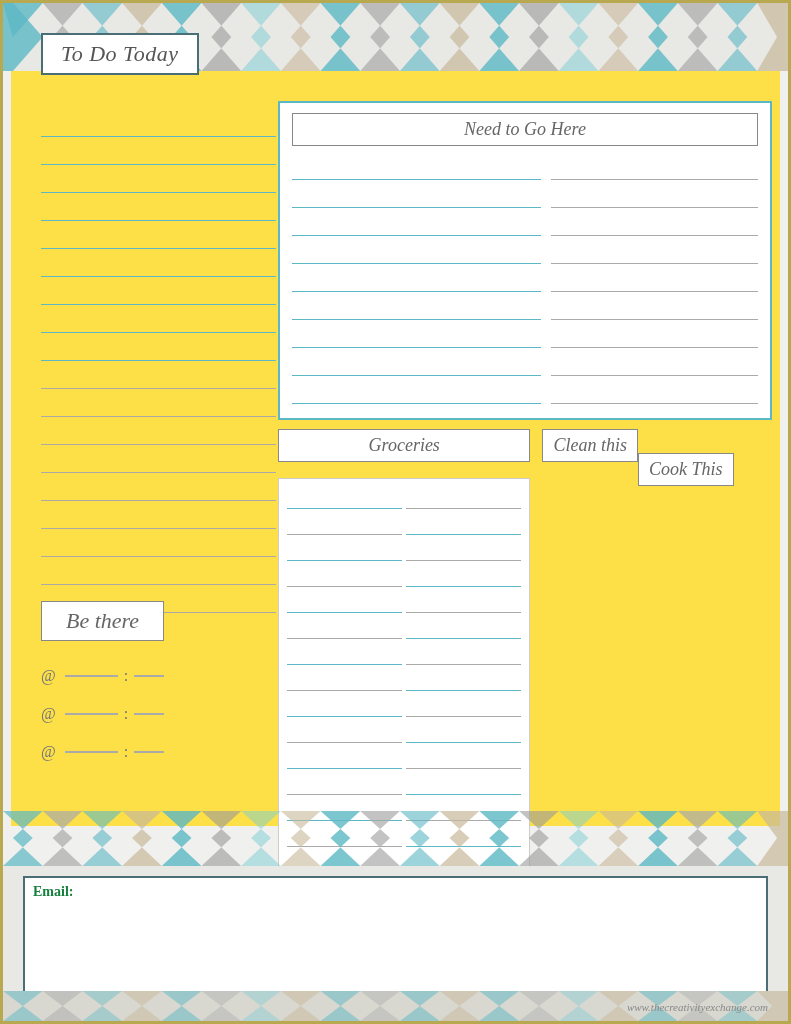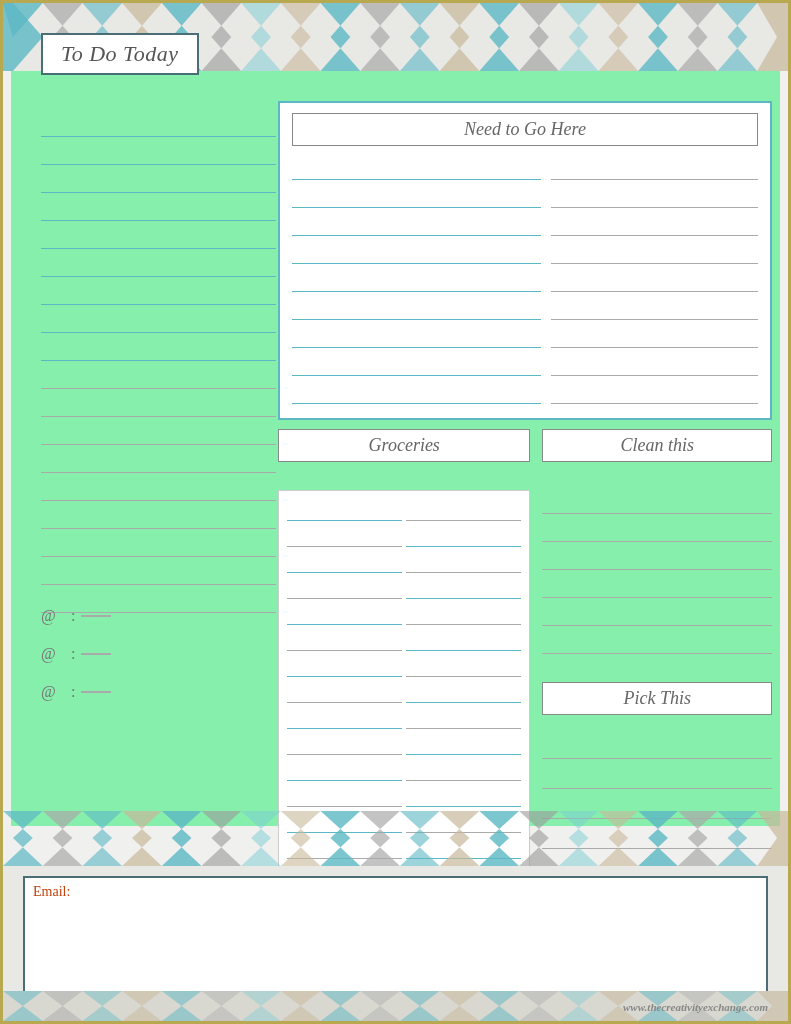--- a/index.html
+++ b/index.html
@@ -129,21 +129,21 @@
 
     .section-header-box {
       border: 1.5px solid #888;
       padding: 5px 10px;
       font-size: 18px;
       color: #666;
       font-style: italic;
       background: white;
       text-align: center;
       display: inline-block;
-      margin-bottom: 20px;
+      margin-bottom: 8px;
       width: 100%;
     }
 
     .groceries-lines {
       display: flex;
       gap: 4px;
     }
 
     .grocery-col {
       flex: 1;
@@ -237,32 +237,32 @@
       color: #555;
     }
 
     .contact-box.call-box {
       border: none;
       background: transparent;
     }
 
     .contact-label {
       font-size: 14px;
-      color: #c2410c;
+      color: #15803d;
       margin-bottom: 4px;
+      font-weight: bold;
     }
 
     .watermark {
       position: absolute;
       bottom: 8px;
       right: 20px;
       font-size: 11px;
       color: #888;
       font-style: italic;
-      font-weight: bold;
     }
 
     .small-chevron-bottom {
       position: absolute;
       bottom: 0;
       left: 0;
       right: 0;
       height: 30px;
       overflow: hidden;
     }
@@ -334,21 +334,21 @@
       <polygon points="640,0 680,0 650,34 680,68 640,68 670,34" fill="#5bb8c4" opacity="0.8"></polygon>
 
       <polygon points="680,0 720,0 690,34 720,68 680,68 710,34" fill="#aaa" opacity="0.7"></polygon>
 
       <polygon points="720,0 760,0 730,34 760,68 720,68 750,34" fill="#5bb8c4" opacity="0.6"></polygon>
 
       <polygon points="760,0 791,0 791,68 760,68 780,34" fill="#c8b89a" opacity="0.7"></polygon>
     </svg>
   </div>
 
-  <div style="position: relative; height: 755px; background: #86efac; margin: 0 8px;">
+  <div style="position: relative; height: 755px; background: #fde047; margin: 0 8px;">
 
     <div class="todo-today-box">
       <span>To Do Today</span>
     </div>
 
     <div class="left-column">
       <div class="lined-section">
         <div class="line-row"></div>
         <div class="line-row"></div>
         <div class="line-row"></div>
@@ -441,47 +441,50 @@
               <div class="grocery-line"></div>
               <div class="grocery-line-teal"></div>
               <div class="grocery-line"></div>
               <div class="grocery-line-teal"></div>
               <div class="grocery-line"></div>
             </div>
           </div>
         </div>
       </div>
 
-      <div style="flex: 1; display: flex; flex-direction: column;">
+      <div style="flex: 1; display: flex; flex-direction: row;">
         <div style="text-align: center; margin-bottom: 8px;">
           <div class="section-header-box">Clean this</div>
         </div>
         <div>
           <div class="clean-line"></div>
           <div class="clean-line"></div>
           <div class="clean-line"></div>
           <div class="clean-line"></div>
           <div class="clean-line"></div>
           <div class="clean-line"></div>
         </div>
 
         <div style="margin-top: 24px; text-align: center;">
-          <div class="section-header-box">Pick This</div>
+          <div class="section-header-box">Cook This</div>
         </div>
         <div>
           <div class="cook-line"></div>
           <div class="cook-line"></div>
           <div class="cook-line"></div>
           <div class="cook-line"></div>
           <div class="cook-line"></div>
         </div>
       </div>
     </div>
 
     <div style="position: absolute; left: 30px; top: 530px;">
+      <div style="border: 1.5px solid #888; padding: 6px 24px; font-size: 22px; color: #666; font-style: italic; background: white; text-align: center; display: inline-block; margin-bottom: 20px;">
+        <span>Be there</span>
+      </div>
       
       <div class="at-row">
         <span class="at-symbol">@</span>
         <div class="at-line"></div>
         <span class="colon-symbol">:</span>
         <div class="at-line-short"></div>
       </div>
       <div class="at-row">
         <span class="at-symbol">@</span>
         <div class="at-line"></div>

